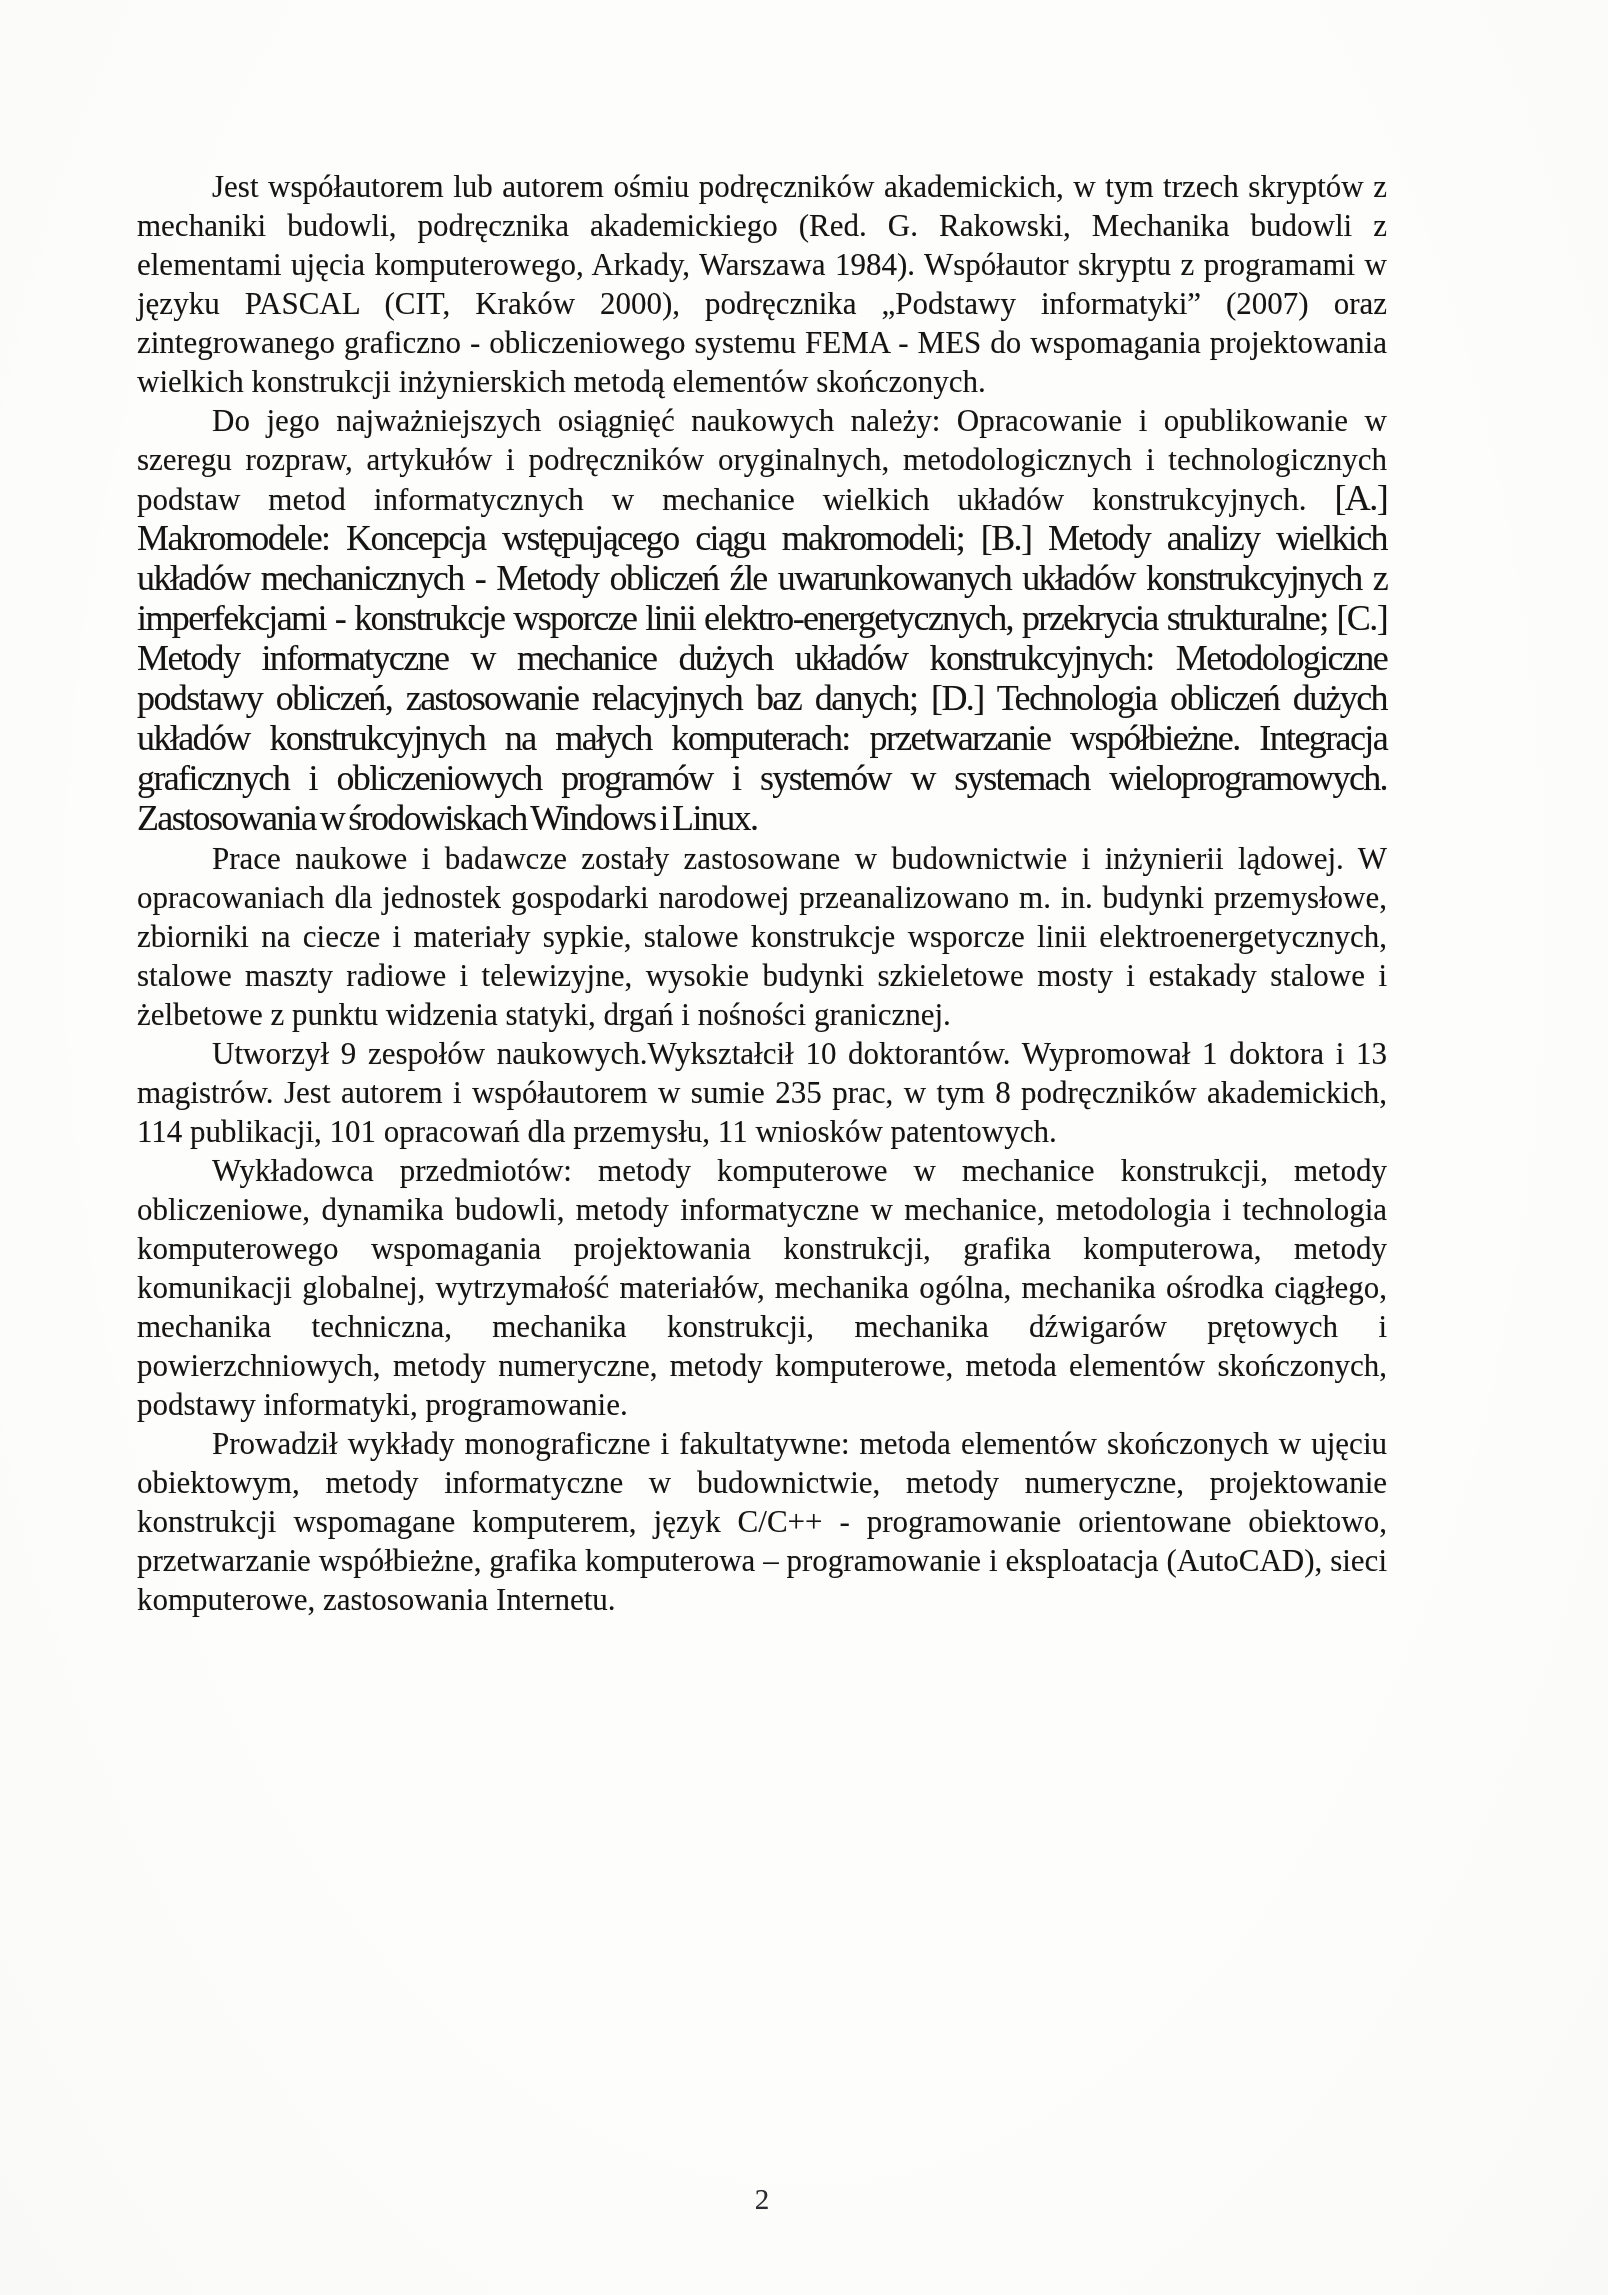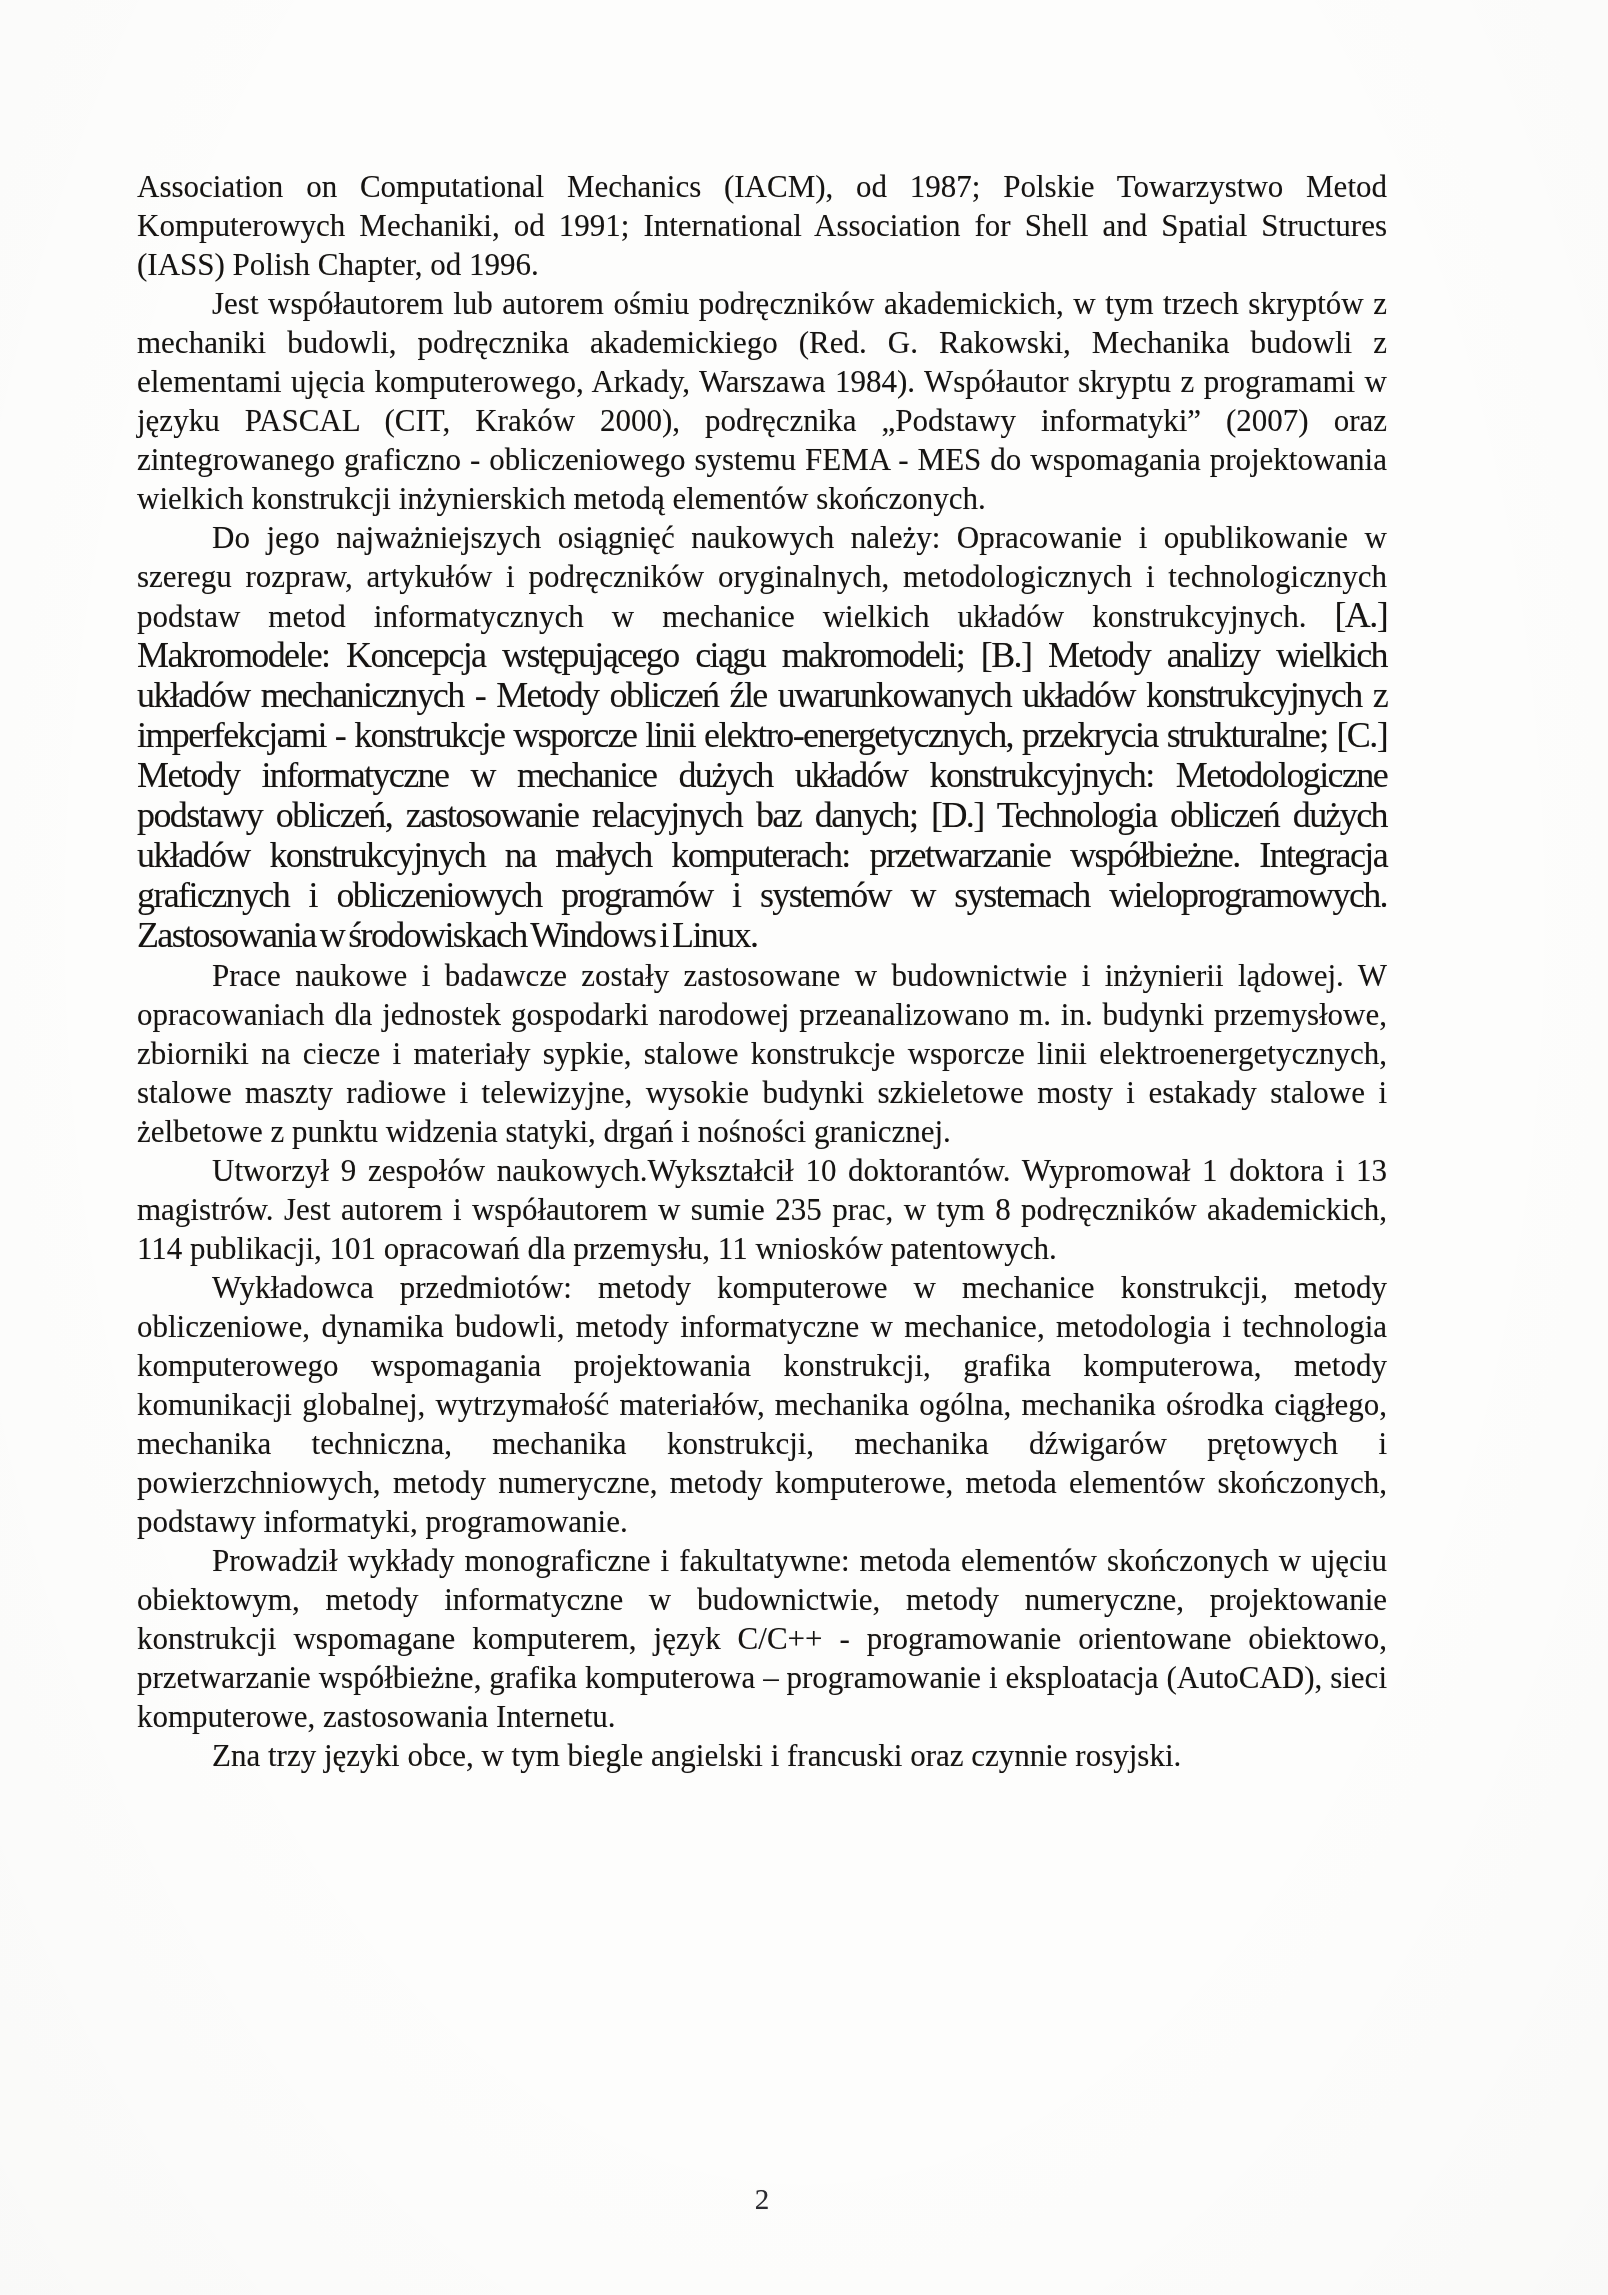--- a/index.html
+++ b/index.html
@@ -50,24 +50,22 @@
     font-size: 29px;
     color: #2a2a30;
     text-shadow: 0 0 0.7px rgba(20, 18, 16, 0.3);
   }
 </style>
 </head>
 <body>
 
 <div class="page">
   <div class="text-block">
-      <p class="paragraph"><span class="run-normal">Association on Computational Mechanics (IACM), od 1987; Polskie Towarzystwo Metod Komputerowych Mechaniki, od 1991; International Association for Shell and Spatial Structures (IASS) Polish Chapter, od 1996.</span></p>
       <p class="paragraph indent"><span class="run-normal">Jest współautorem lub autorem ośmiu podręczników akademickich, w tym trzech skryptów z mechaniki budowli, podręcznika akademickiego (Red. G. Rakowski, Mechanika budowli z elementami ujęcia komputerowego, Arkady, Warszawa 1984). Współautor skryptu z programami w języku PASCAL (CIT, Kraków 2000), podręcznika „Podstawy informatyki” (2007) oraz zintegrowanego graficzno - obliczeniowego systemu FEMA - MES do wspomagania projektowania wielkich konstrukcji inżynierskich metodą elementów skończonych.</span></p>
       <p class="paragraph indent"><span class="run-normal">Do jego najważniejszych osiągnięć naukowych należy: Opracowanie i opublikowanie w szeregu rozpraw, artykułów i podręczników oryginalnych, metodologicznych i technologicznych podstaw metod informatycznych w mechanice wielkich układów konstrukcyjnych. </span><span class="run-condensed">[A.] Makromodele: Koncepcja wstępującego ciągu makromodeli; [B.] Metody analizy wielkich układów mechanicznych - Metody obliczeń źle uwarunkowanych układów konstrukcyjnych z imperfekcjami - konstrukcje wsporcze linii elektro-energetycznych, przekrycia strukturalne; [C.] Metody informatyczne w mechanice dużych układów konstrukcyjnych: Metodologiczne podstawy obliczeń, zastosowanie relacyjnych baz danych; [D.] Technologia obliczeń dużych układów konstrukcyjnych na małych komputerach: przetwarzanie współbieżne. Integracja graficznych i obliczeniowych programów i systemów w systemach wieloprogramowych. Zastosowania w środowiskach Windows i Linux.</span></p>
       <p class="paragraph indent"><span class="run-normal">Prace naukowe i badawcze zostały zastosowane w budownictwie i inżynierii lądowej. W opracowaniach dla jednostek gospodarki narodowej przeanalizowano m. in. budynki przemysłowe, zbiorniki na ciecze i materiały sypkie, stalowe konstrukcje wsporcze linii elektroenergetycznych, stalowe maszty radiowe i telewizyjne, wysokie budynki szkieletowe mosty i estakady stalowe i żelbetowe z punktu widzenia statyki, drgań i nośności granicznej.</span></p>
       <p class="paragraph indent"><span class="run-normal">Utworzył 9 zespołów naukowych.Wykształcił 10 doktorantów. Wypromował 1 doktora i 13 magistrów. Jest autorem i współautorem w sumie 235 prac, w tym 8 podręczników akademickich, 114 publikacji, 101 opracowań dla przemysłu, 11 wniosków patentowych.</span></p>
       <p class="paragraph indent"><span class="run-normal">Wykładowca przedmiotów: metody komputerowe w mechanice konstrukcji, metody obliczeniowe, dynamika budowli, metody informatyczne w mechanice, metodologia i technologia komputerowego wspomagania projektowania konstrukcji, grafika komputerowa, metody komunikacji globalnej, wytrzymałość materiałów, mechanika ogólna, mechanika ośrodka ciągłego, mechanika techniczna, mechanika konstrukcji, mechanika dźwigarów prętowych i powierzchniowych, metody numeryczne, metody komputerowe, metoda elementów skończonych, podstawy informatyki, programowanie.</span></p>
       <p class="paragraph indent"><span class="run-normal">Prowadził wykłady monograficzne i fakultatywne: metoda elementów skończonych w ujęciu obiektowym, metody informatyczne w budownictwie, metody numeryczne, projektowanie konstrukcji wspomagane komputerem, język C/C++ - programowanie orientowane obiektowo, przetwarzanie współbieżne, grafika komputerowa – programowanie i eksploatacja (AutoCAD), sieci komputerowe, zastosowania Internetu.</span></p>
-      <p class="paragraph indent"><span class="run-normal">Zna trzy języki obce, w tym biegle angielski i francuski oraz czynnie rosyjski.</span></p>
     </div>
   <div class="page-footer">2</div>
 </div>
 
 
 </body></html>

